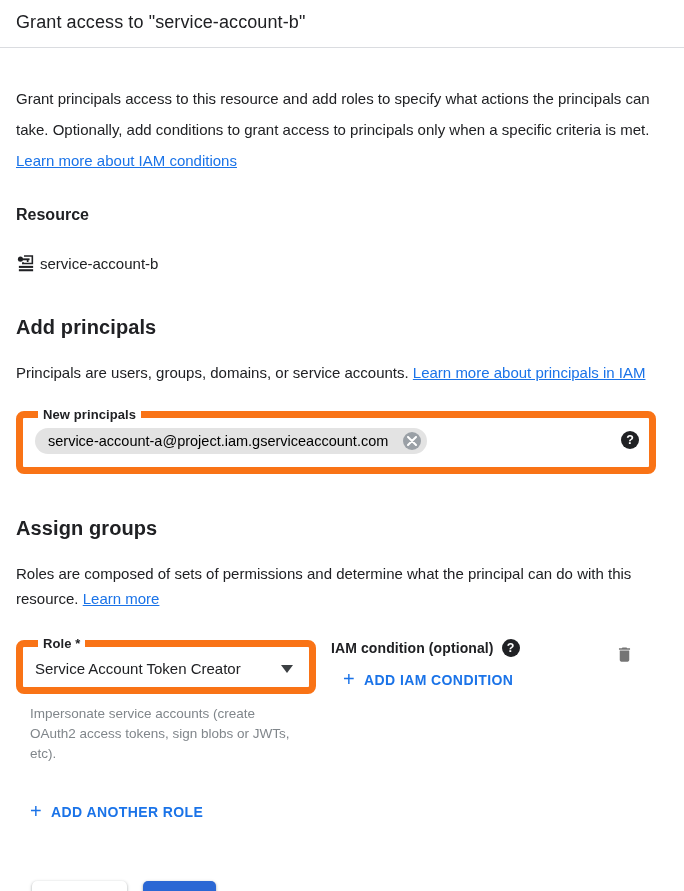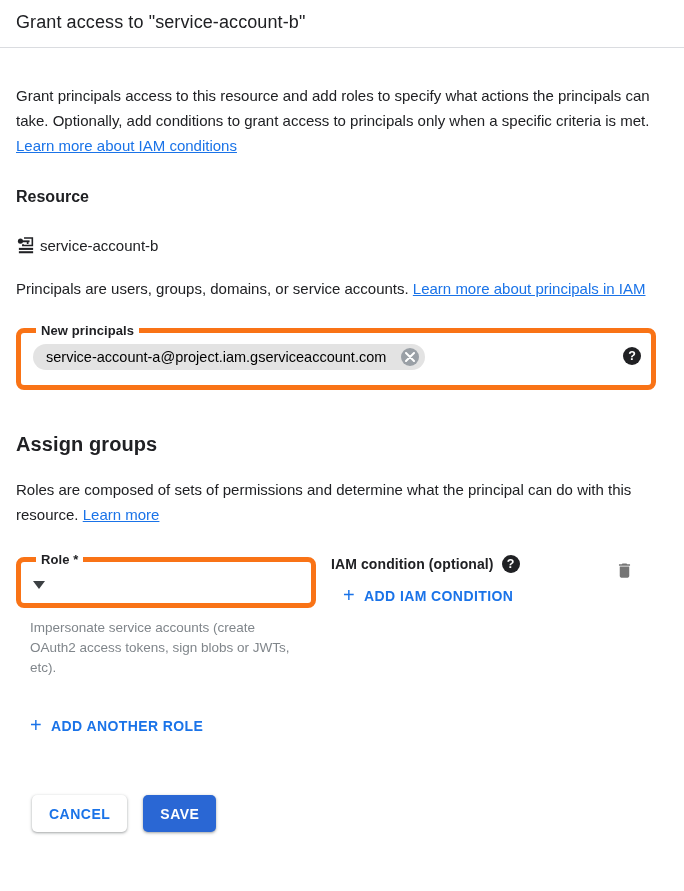--- a/index.html
+++ b/index.html
@@ -7,32 +7,32 @@
   body { font-family: "Liberation Sans", "DejaVu Sans", sans-serif; color: #202124; }
 
   .dialog { width: 684px; height: 891px; background: #fff; }
 
   .dialog-header { padding: 12px 16px 14px 16px; }
   .dialog-title { font-size: 18px; font-weight: 400; color: #202124; letter-spacing: 0.1px; }
   .divider { height: 1px; background: #dadce0; width: 100%; }
 
   .content { padding: 0 16px; }
 
-  .intro { margin-top: 35px; font-size: 15px; line-height: 25px; color: #202124; max-width: 648px; }
+  .intro { margin-top: 35px; font-size: 15px; line-height: 31px; color: #202124; max-width: 648px; }
   a.link { color: #1a73e8; text-decoration: underline; cursor: pointer; }
 
   .section-heading-sm { margin-top: 30px; font-size: 16px; font-weight: 700; color: #202124; }
   .resource-row { margin-top: 30px; display: flex; align-items: center; gap: 4px; font-size: 15px; }
   .resource-row svg { flex: 0 0 auto; }
 
   .section-heading-lg { margin-top: 43px; font-size: 20px; font-weight: 700; color: #202124; letter-spacing: 0.1px; }
   .section-desc { margin-top: 21px; font-size: 15px; line-height: 25px; color: #202124; max-width: 648px; }
 
   fieldset.outlined {
-    border: 5px solid #f97316;
+    border: 7px solid #f97316;
     border-radius: 8px;
     padding: 6px 10px 10px 12px;
     background: #fff;
   }
   fieldset.outlined legend {
     font-size: 13px;
     font-weight: 700;
     color: #202124;
     padding: 0 5px;
     margin-left: 3px;
@@ -134,20 +134,21 @@
           <rect x="7" y="5.5" width="9.5" height="2.4"></rect>
           <rect x="13" y="7.5" width="2.2" height="2.6"></rect>
           <path d="M9.5 1.5 H21 V13 H7 V10.5 H9.5 V11 H19 V3.5 H9.5 Z"></path>
           <rect x="3" y="15" width="18" height="2.6"></rect>
           <rect x="3" y="19.2" width="18" height="2.6"></rect>
         </svg>
       </span>
       <span>service-account-b</span>
     </div>
 
+    <h2 class="section-heading-lg">Add principals</h2>
 
     <p class="section-desc"><span>Principals are users, groups, domains, or service accounts. </span><a class="link">Learn more about principals in IAM</a></p>
 
     <fieldset class="outlined principals-field">
       <legend>New principals</legend>
       <div class="principals-inner">
         <span class="chip">
           <span>service-account-a@project.iam.gserviceaccount.com</span>
           <span class="chip-close">
             <svg width="10" height="10" viewBox="0 0 10 10" xmlns="http://www.w3.org/2000/svg">
@@ -162,20 +163,21 @@
     <h2 class="section-heading-lg">Assign groups</h2>
 
     <p class="section-desc"><span>Roles are composed of sets of permissions and determine what the principal can do with this resource. </span><a class="link">Learn more</a></p>
 
     <div class="roles-row">
 
       <div class="role-col">
         <fieldset class="outlined role-field">
           <legend>Role *</legend>
           <div class="role-field-inner">
+            <span class="role-value">Service Account Token Creator</span>
             <span class="caret">
               <svg width="12" height="8" viewBox="0 0 12 8" xmlns="http://www.w3.org/2000/svg">
                 <path d="M0 0 L12 0 L6 8 Z" fill="#3c4043"></path>
               </svg>
             </span>
           </div>
         </fieldset>
         <p class="role-help">Impersonate service accounts (create OAuth2 access tokens, sign blobs or JWTs, etc).</p>
       </div>
 

